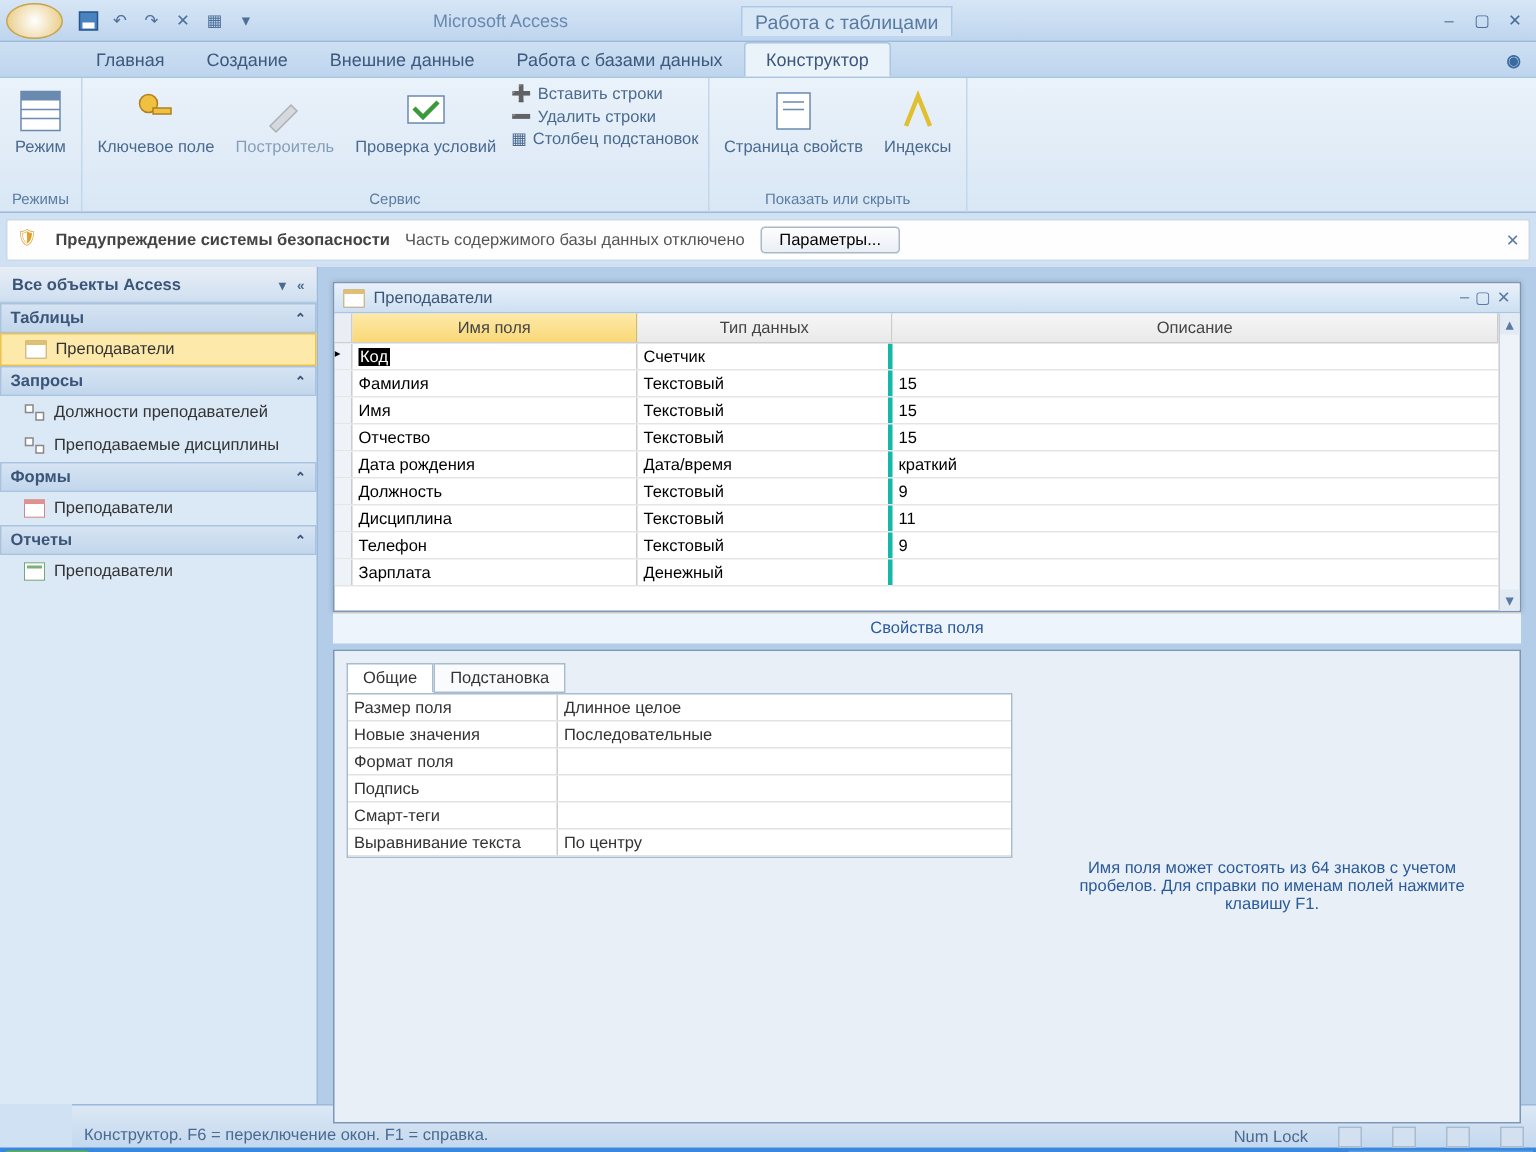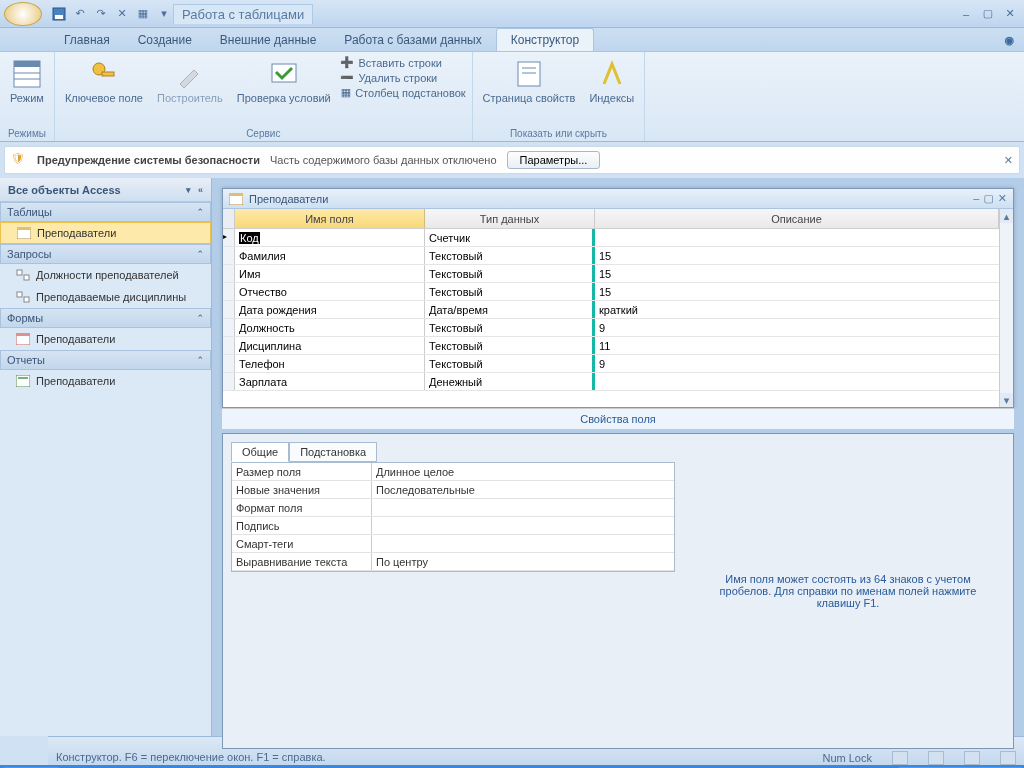--- a/index.html
+++ b/index.html
@@ -27,21 +27,21 @@
 .security-bar { height:28px; background:#fefefe; border:1px solid #cbd9e7; margin:4px; display:flex; align-items:center; padding:0 6px; gap:10px; border-radius:2px;}
 .security-bar .shield { width:16px; height:16px; color:#e0a030;}
 .security-bar .bold { font-weight:bold; color:#444;}
 .security-bar .norm { color:#555;}
 .security-bar button { padding:2px 12px; border:1px solid #a8b8c8; background:linear-gradient(#fdfdfe,#e9eff5); border-radius:3px;}
 .security-bar .close { margin-left:auto; color:#5a7ca3;}
 .workspace { display:flex; height:558px; }
 .nav { width:212px; background:#dbe8f6; border-right:1px solid #9cb9dc; display:flex; flex-direction:column;}
 .nav-hdr { height:24px; background:linear-gradient(#e8eef6,#cfdff0); border-bottom:1px solid #b3c9e0; display:flex; align-items:center; padding:0 8px; font-weight:bold; color:#3b5578;}
 .nav-hdr .sm { margin-left:auto; font-size:9px; color:#4a6a8f;}
-.nav-cat { height:20px; background:linear-gradient(#d6e4f3,#c2d6ec); border:1px solid #a9c2dd; display:flex; align-items:center; padding:0 6px; font-weight:normal; color:#3b5578; cursor:default;}
+.nav-cat { height:20px; background:linear-gradient(#d6e4f3,#c2d6ec); border:1px solid #a9c2dd; display:flex; align-items:center; padding:0 6px; font-weight:bold; color:#3b5578; cursor:default;}
 .nav-cat .chev { margin-left:auto; font-size:9px;}
 .nav-item { height:22px; display:flex; align-items:center; padding:0 8px 0 16px; gap:6px; color:#333;}
 .nav-item.sel { background:#fde9a9; border:1px solid #edc24c;}
 .nav-item .ni-ico { width:14px; height:12px;}
 .main { flex:1; background:#b3cce8; position:relative; padding:10px 10px 0 10px;}
 .tblwin { background:#fff; border:1px solid #7a97b8; box-shadow:0 0 4px rgba(0,0,0,0.2); height:220px; display:flex; flex-direction:column;}
 .tblwin-title { height:20px; background:linear-gradient(#e9f1fa,#cde0f2); display:flex; align-items:center; padding:0 6px; color:#3b5578; border-bottom:1px solid #aac4e1;}
 .tblwin-title .ti { width:14px; height:12px; margin-right:6px;}
 .tblwin-title .wb { margin-left:auto; display:flex; gap:4px; color:#5a7aa2;}
 .grid-hdr { display:flex; height:20px; border-bottom:1px solid #cfcfcf;}
@@ -98,20 +98,21 @@
           <rect x="1" y="1" width="12" height="12" fill="#4a82c0" stroke="#27548a"></rect>
           <rect x="3" y="8" width="8" height="4" fill="#fff"></rect>
         </svg>
       </span>
     <span class="qat-btn">↶</span>
     <span class="qat-btn">↷</span>
     <span class="qat-btn">✕</span>
     <span class="qat-btn">▦</span>
     <span class="qat-btn">▾</span>
   </div>
+  <div class="title-center">Microsoft Access</div>
   <div class="title-right">Работа с таблицами</div>
   <div style="flex:1"></div>
   <div class="winbtns">
     <span>–</span>
     <span>▢</span>
     <span>✕</span>
   </div>
 </div>
 
 <div class="ribbon-tabs">

